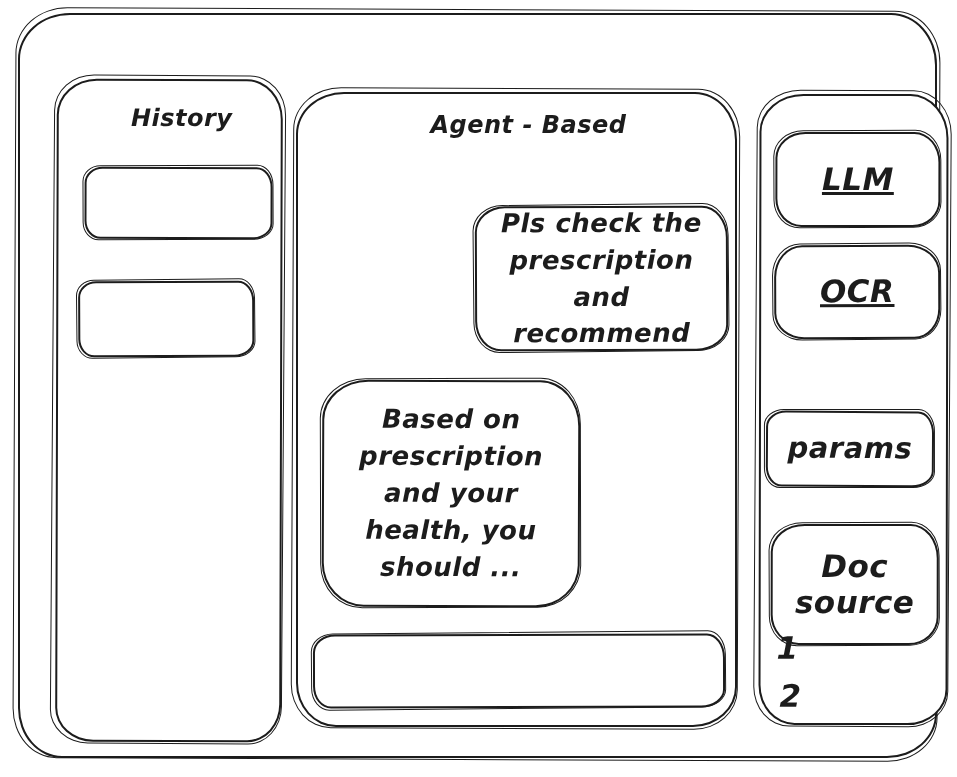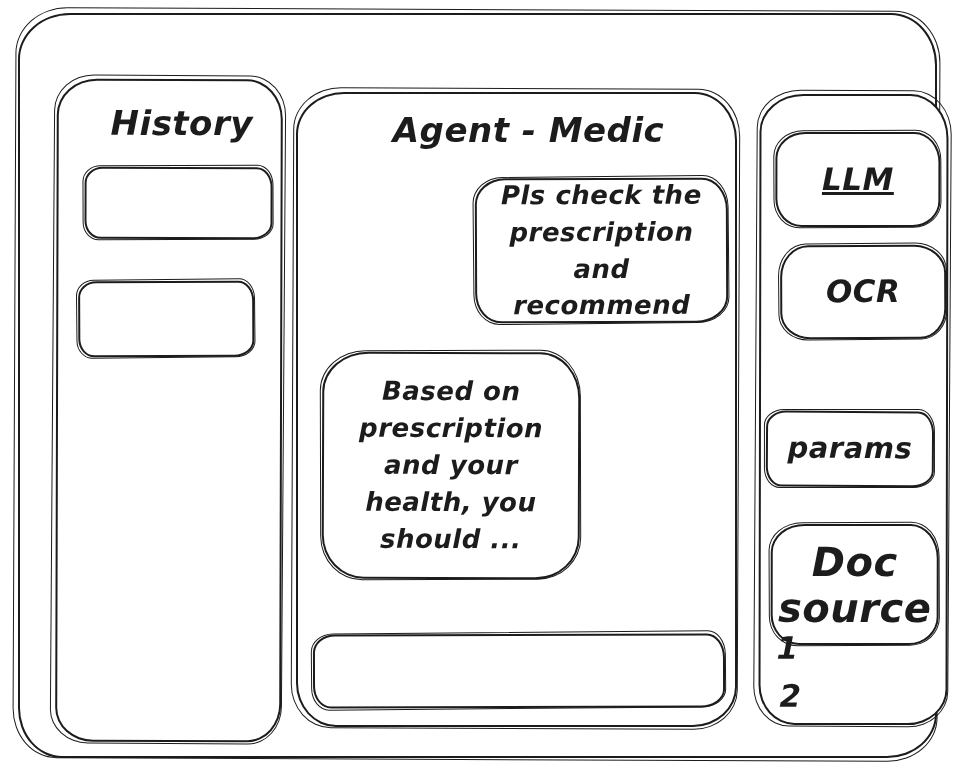--- a/index.html
+++ b/index.html
@@ -42,39 +42,40 @@
   }
 
   
   .history-panel{
     left:36px; top:64px; width:226px; height:663px;
     border-radius:40px 36px 34px 38px / 36px 40px 38px 34px;
     transform:rotate(.15deg);
   }
   .panel-title{
     position:absolute; left:0; top:24px; width:100%;
-    text-align:center; font-size:34px; line-height:1.1;padding-left:24px;
+    text-align:center; font-size:24px; line-height:1.1;padding-left:24px;
   }
   .hist-item{
     border-radius:18px 16px 20px 16px / 16px 20px 16px 18px;
   }
   .hist-item.one{ left:26px; top:86px;  width:188px; height:72px; }
   .hist-item.two{ left:20px; top:200px; width:176px; height:76px; transform:rotate(-.4deg); }
 
   
   .chat-panel{
     left:276px; top:77px; width:441px; height:635px;
     border-radius:48px 42px 44px 40px / 42px 48px 40px 44px;
   }
   .chat-title{ top:18px; }
   .bubble{
     display:flex; align-items:center; justify-content:center;
     text-align:center;
     font-size:26px; line-height:1.42;
     padding:10px 14px;
+    margin-top:28px;
   }
   .bubble.user{
     left:177px; top:84px; width:253px; height:145px;
     border-radius:30px 26px 32px 26px / 26px 32px 26px 30px;
     transform:rotate(-.2deg);
   }
   .bubble.assistant{
     left:24px; top:258px; width:258px; height:227px;
     border-radius:46px 40px 44px 42px / 40px 46px 42px 44px;
     transform:rotate(.2deg);
@@ -101,33 +102,34 @@
   .tool-btn{
     display:flex; align-items:center; justify-content:center;
     text-align:center; font-size:31px; line-height:1.15;
   }
   .tool-btn.llm{
     left:14px; top:36px; width:165px; height:95px;
     border-radius:30px 26px 28px 26px / 26px 30px 26px 28px;
     text-decoration:underline;
   }
   .tool-btn.ocr{
-    left:19px; top:149px; width:166px; height:94px;
+    left:13px; top:149px; width:166px; height:94px;
     border-radius:28px 32px 26px 30px / 32px 28px 30px 26px;
     transform:rotate(-.3deg);
+    text-decoration:underline;
   }
   .tool-btn.params{
     left:5px; top:315px; width:168px; height:76px;
     font-size:29px;
     border-radius:20px 16px 22px 16px / 16px 22px 16px 20px;
     transform:rotate(.25deg);
   }
   .tool-btn.doc{
     left:10px; top:428px; width:168px; height:121px;
-    font-size:40px;
+    font-size:31px;
     border-radius:34px 28px 30px 28px / 28px 34px 28px 30px;
   }
   .doc-num{
     position:absolute;
     font-size:31px;
     font-style:italic; font-weight:700;
   }
   .doc-num.n1{ left:16px; top:534px; }
   .doc-num.n2{ left:19px; top:582px; }
 </style>
@@ -136,21 +138,21 @@
 
 <div class="sk frame">
 
   <div class="sk history-panel">
     <div class="panel-title hand">History</div>
     <div class="sk tight hist-item one"></div>
     <div class="sk tight hist-item two"></div>
   </div>
 
   <div class="sk chat-panel">
-    <div class="panel-title chat-title hand">Agent - Medic</div>
+    <div class="panel-title chat-title hand">Agent - Based</div>
 
     <div class="sk tight bubble user hand">Pls check the prescription and recommend</div>
 
     <div class="sk tight bubble assistant hand">Based on prescription and your health, you should ...</div>
 
     <div class="sk tight input-bar">
       <input type="text" placeholder="" style="">
     </div>
   </div>
 

